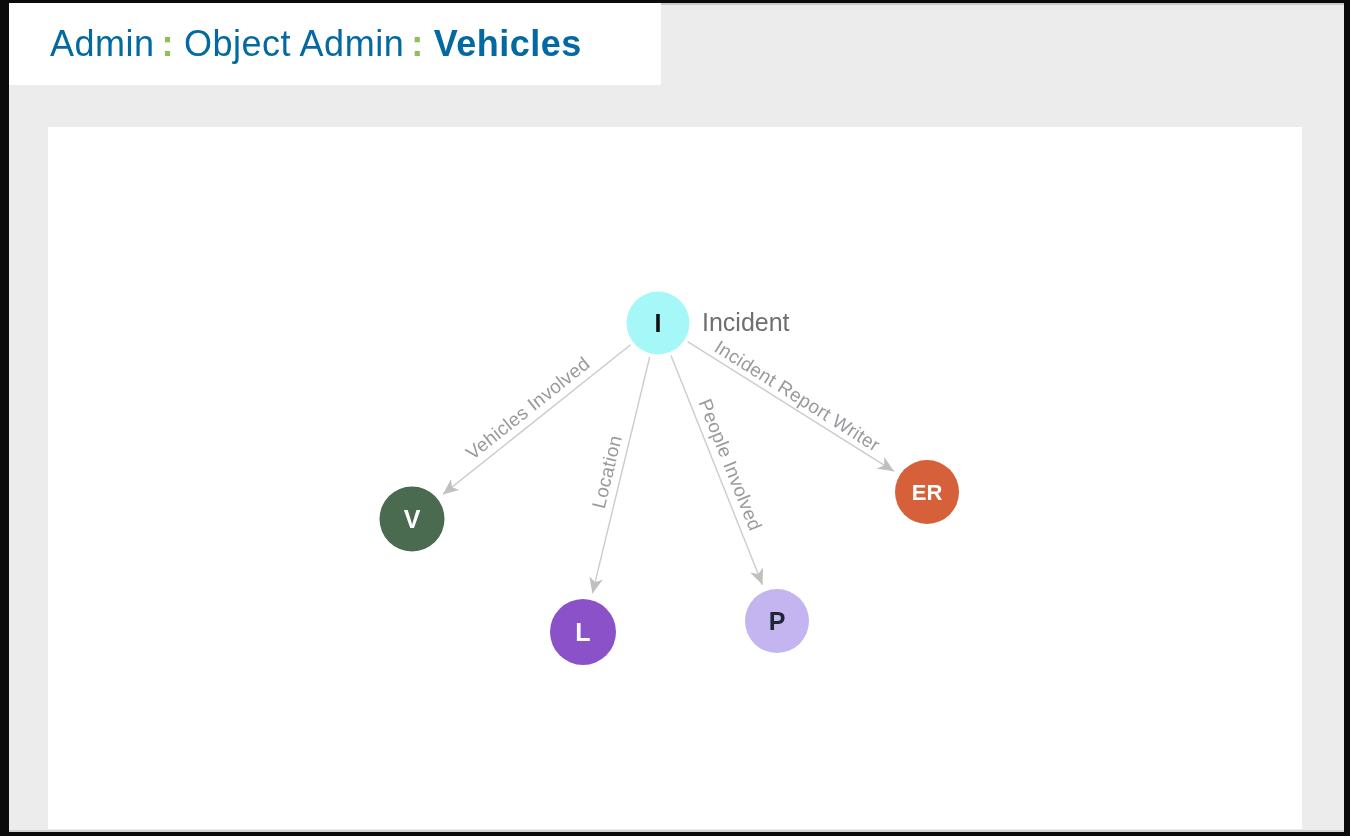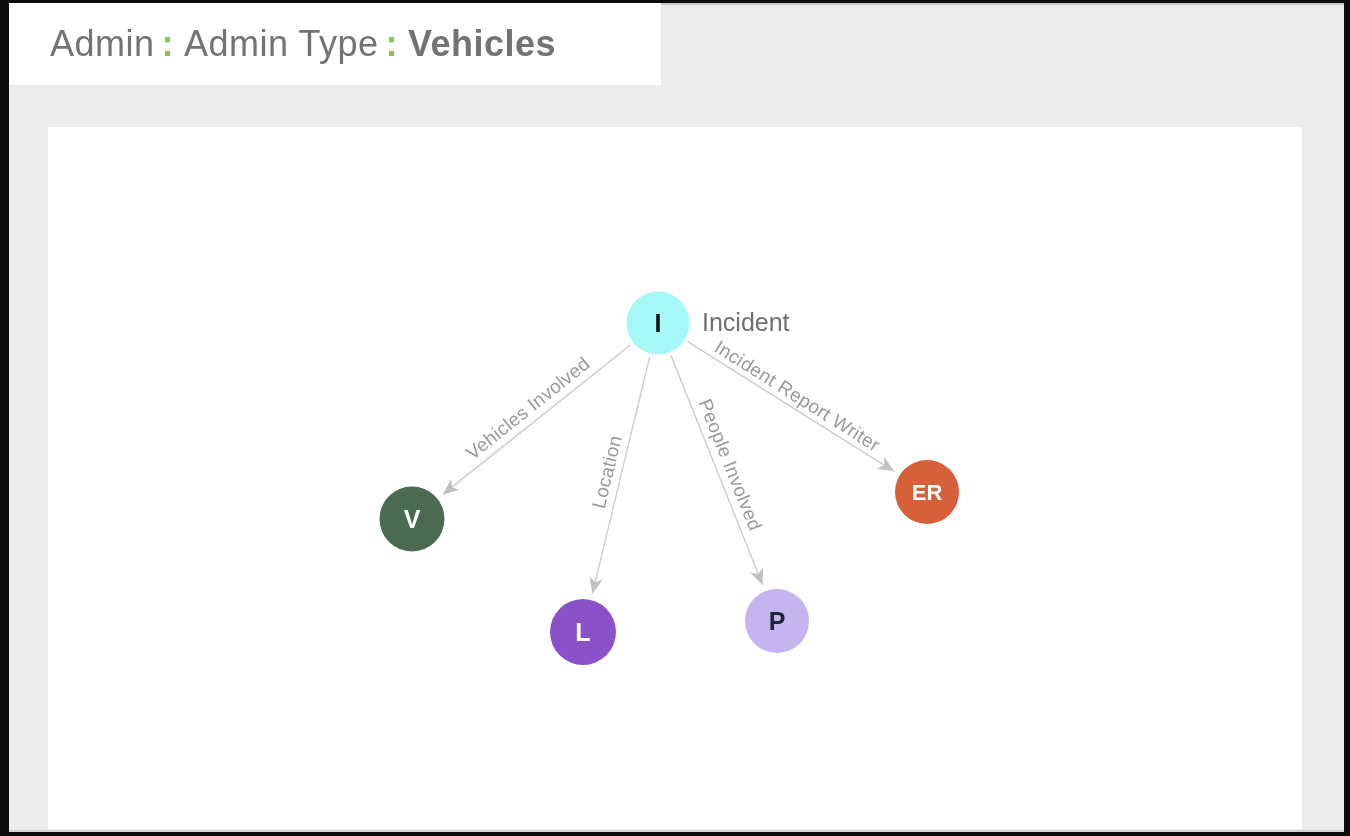--- a/index.html
+++ b/index.html
@@ -10,42 +10,42 @@
     position:absolute;inset:0;z-index:10;pointer-events:none;
     border-style:solid;border-color:#0b0b0b;border-width:3px 6px 4px 9px;
   }
   .top-line{position:absolute;left:9px;right:6px;top:3px;height:2px;background:#c9c9c9;z-index:1;}
   .bottom-line{position:absolute;left:9px;right:6px;bottom:4px;height:2px;background:#d4d4d4;z-index:4;}
   .header-card{
     position:absolute;left:9px;top:3px;width:652px;height:82px;background:#ffffff;z-index:2;
     display:flex;align-items:center;padding-left:41px;box-sizing:border-box;
   }
   .breadcrumb{font-size:36px;letter-spacing:0.5px;color:#253655;white-space:nowrap;}
-  .crumb{font-weight:400;color:#737373;}
+  .crumb{font-weight:400;color:#0369a1;}
   .crumb.bold{font-weight:700;}
   .sep{color:#8dc153;font-weight:700;margin:0 10px 0 7px;}
   .canvas{
     position:absolute;left:48px;top:127px;width:1254px;height:702px;background:#ffffff;z-index:1;
   }
   .graph-svg{position:absolute;left:0;top:0;z-index:3;}
   .edge-label{font-size:19px;letter-spacing:0.3px;}
   .node-letter{font-size:25px;font-weight:700;text-anchor:middle;}
   .node-letter.small{font-size:22px;}
   .node-title{font-size:25px;}
 </style>
 </head>
 <body>
 
 <div class="viewport">
 
   <div class="top-line"></div>
 
   <div class="header-card">
     <div class="breadcrumb">
-      <span class="crumb">Admin</span><span class="sep">:</span><span class="crumb">Admin Type</span><span class="sep">:</span><span class="crumb bold">Vehicles</span>
+      <span class="crumb">Admin</span><span class="sep">:</span><span class="crumb">Object Admin</span><span class="sep">:</span><span class="crumb bold">Vehicles</span>
     </div>
   </div>
 
   <div class="canvas"></div>
 
   <svg class="graph-svg" width="1350" height="836" viewBox="0 0 1350 836">
     <defs>
       <marker id="arrow" markerUnits="userSpaceOnUse" markerWidth="18" markerHeight="14" refX="16" refY="7" orient="auto">
         <path d="M0,0 L16,7 L0,14 L4.5,7 Z" fill="#c0c0c0"></path>
       </marker>

